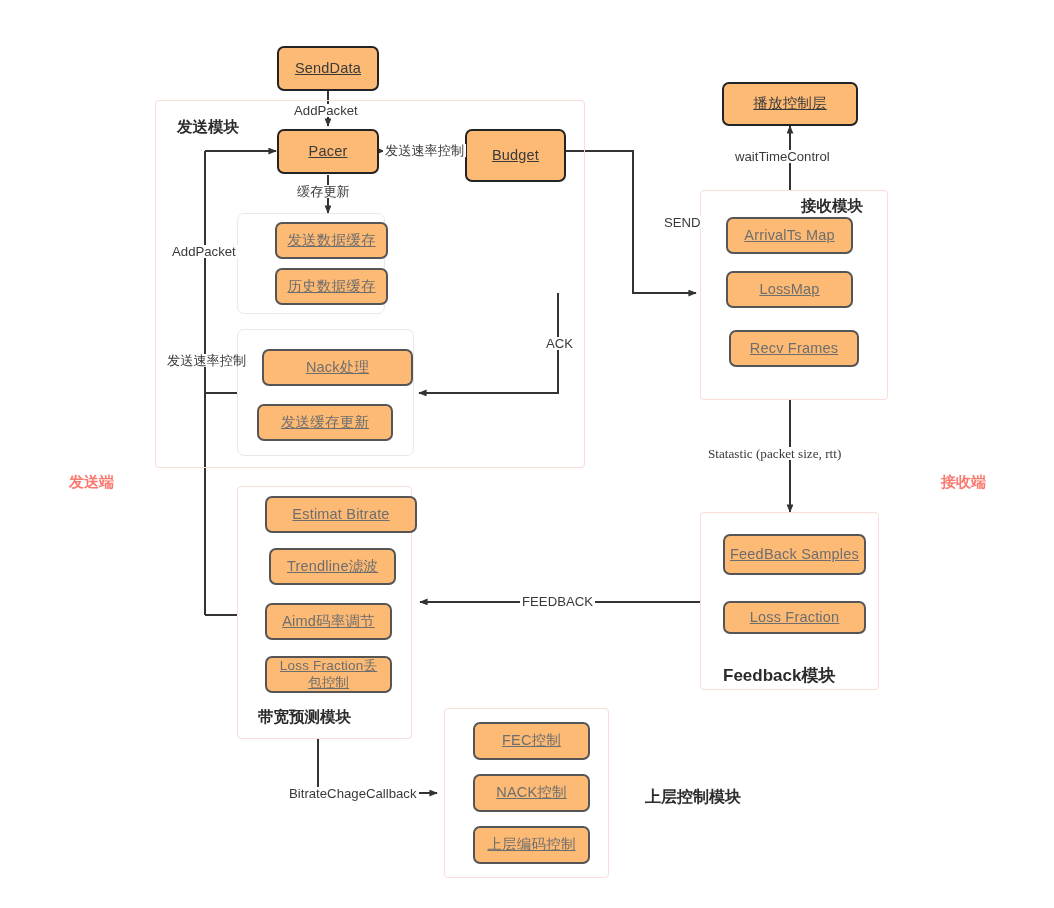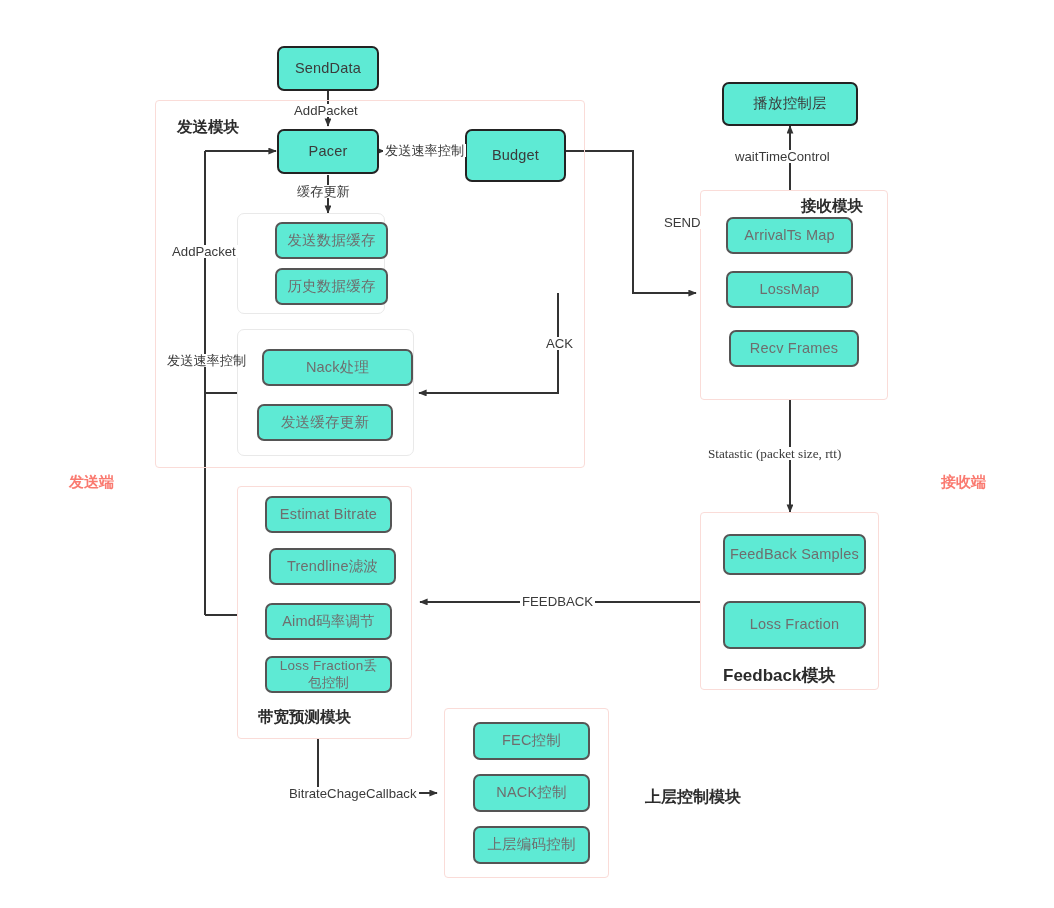--- a/index.html
+++ b/index.html
@@ -41,29 +41,30 @@
     border-radius: 7px;
     background: transparent;
   }
 
   
   .node {
     position: absolute;
     box-sizing: border-box;
     border: 2px solid #555555;
     border-radius: 7px;
-    background: #5eead4;
+    background: #fdba74;
     color: #6e6e6e;
     font-size: 14.5px;
     display: flex;
     align-items: center;
     justify-content: center;
     text-align: center;
     line-height: 1.22;
     letter-spacing: .2px;
+    text-decoration: underline;
   }
   .node.strong {
     border: 2.4px solid #232323;
     color: #3b3b3b;
   }
 
   
   .mod-title {
     position: absolute;
     font-size: 15.5px;
@@ -162,27 +163,27 @@
   <div class="node" style="left:275px; top:222px; width:113px; height:37px;">发送数据缓存</div>
   <div class="node" style="left:275px; top:268px; width:113px; height:37px;">历史数据缓存</div>
 
   <div class="node" style="left:262px; top:349px; width:151px; height:37px;">Nack处理</div>
   <div class="node" style="left:257px; top:404px; width:136px; height:37px;">发送缓存更新</div>
 
   <div class="node" style="left:726px; top:217px; width:127px; height:37px;">ArrivalTs Map</div>
   <div class="node" style="left:726px; top:271px; width:127px; height:37px;">LossMap</div>
   <div class="node" style="left:729px; top:330px; width:130px; height:37px;">Recv Frames</div>
 
-  <div class="node" style="left:265px; top:496px; width:127px; height:37px;">Estimat Bitrate</div>
+  <div class="node" style="left:265px; top:496px; width:152px; height:37px;">Estimat Bitrate</div>
   <div class="node" style="left:269px; top:548px; width:127px; height:37px;">Trendline滤波</div>
   <div class="node" style="left:265px; top:603px; width:127px; height:37px;">Aimd码率调节</div>
   <div class="node" style="left:265px; top:656px; width:127px; height:37px; font-size:13.5px; padding:0 7px;">Loss Fraction丢包控制</div>
 
   <div class="node" style="left:723px; top:534px; width:143px; height:41px;">FeedBack Samples</div>
-  <div class="node" style="left:723px; top:601px; width:143px; height:48px;">Loss Fraction</div>
+  <div class="node" style="left:723px; top:601px; width:143px; height:33px;">Loss Fraction</div>
 
   <div class="node" style="left:473px; top:722px; width:117px; height:38px;">FEC控制</div>
   <div class="node" style="left:473px; top:774px; width:117px; height:38px;">NACK控制</div>
   <div class="node" style="left:473px; top:826px; width:117px; height:38px;">上层编码控制</div>
 
   <div class="edge-label" style="left:292px; top:104px;">AddPacket</div>
 
   <div class="edge-label" style="left:383px; top:144px;">发送速率控制</div>
 
   <div class="edge-label" style="left:295px; top:185px;">缓存更新</div>

